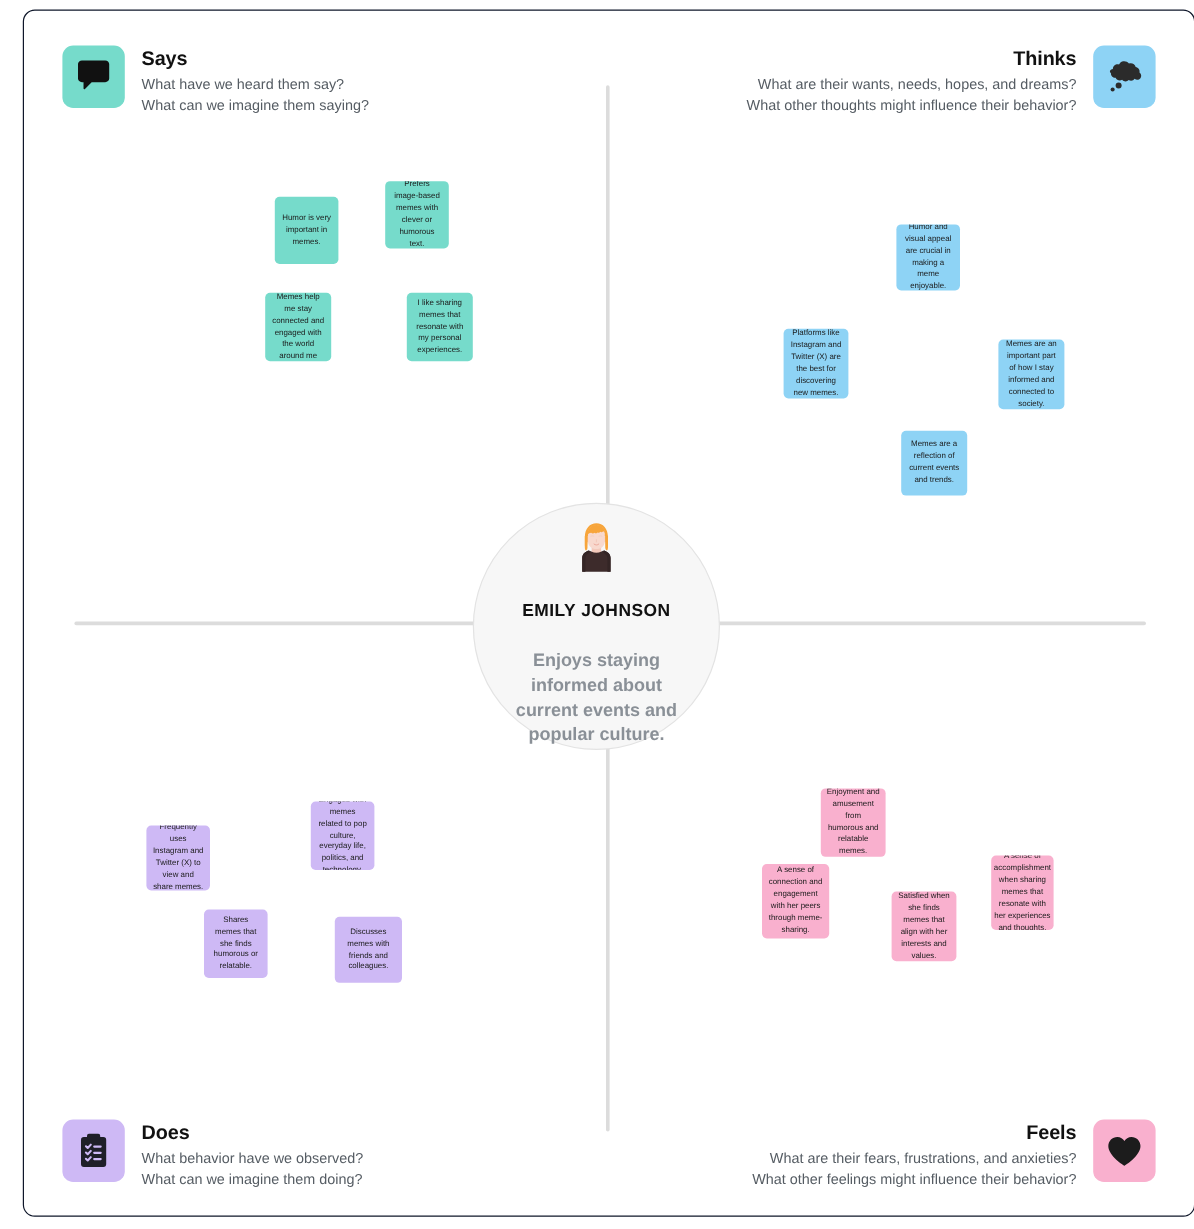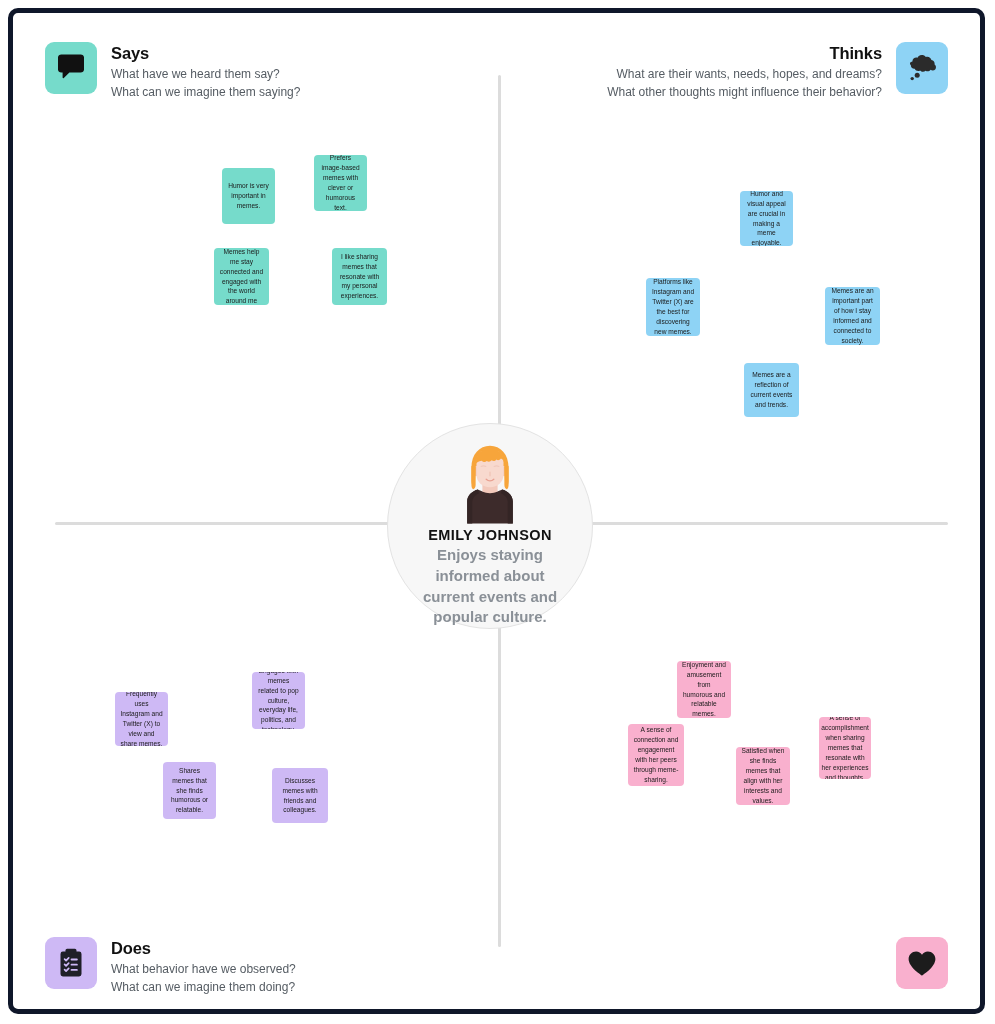--- a/index.html
+++ b/index.html
@@ -10,27 +10,27 @@
   body {
     width: 995px;
     height: 1024px;
     font-family: "Liberation Sans", sans-serif;
     -webkit-font-smoothing: antialiased;
   }
 
   
   #board {
     position: absolute;
-    left: 8px;
+    left: 19px;
     top: 8px;
     width: 977px;
     height: 1006px;
     box-sizing: border-box;
     background: #ffffff;
-    border: 5px solid #0f172a;
+    border: 1px solid #0f172a;
     border-radius: 10px;
     overflow: hidden;
   }
 
   
   .divider-v {
     position: absolute;
     left: 485px;
     top: 62px;
     width: 3px;
@@ -115,20 +115,21 @@
     height: 206px;
     border-radius: 50%;
     background: #f7f7f7;
     border: 1px solid #e3e3e3;
     box-sizing: border-box;
     display: flex;
     flex-direction: column;
     align-items: center;
     justify-content: flex-end;
     padding-top: 10px;
+    gap: 22px;
   }
   #avatar { width: 78px; height: 108px; display: block; }
   .pname {
     font-size: 14.5px;
     font-weight: bold;
     color: #111111;
     letter-spacing: 0.4px;
     margin-top: 2px;
   }
   .pdesc {
@@ -200,20 +201,25 @@
 What other thoughts might influence their behavior?</p>
     </div>
   </div>
 
   <div class="qhead right bottom">
     <div class="qicon" id="icon-feels" style="background: rgb(249, 176, 206);">
       <svg width="30" height="27" viewBox="0 0 30 27" aria-hidden="true">
         <path d="M15 25.4S1.6 17.3 1.6 8.9C1.6 4.6 5 1.4 9.1 1.4c2.6 0 4.8 1.4 5.9 3.4 1.1-2 3.3-3.4 5.9-3.4 4.1 0 7.5 3.2 7.5 7.5 0 8.4-13.4 16.5-13.4 16.5z" fill="#1c1c1c"></path>
       </svg>
     </div>
+    <div class="qtext">
+      <p class="qtitle">Feels</p>
+      <p class="qsub">What are their fears, frustrations, and anxieties?
+What other feelings might influence their behavior?</p>
+    </div>
   </div>
 
   <div id="notes-says">
       <div class="note" style="left: 209px; top: 155px; width: 53px; height: 56px; background: rgb(118, 219, 203);">Humor is very important in memes.</div>
       <div class="note" style="left: 301px; top: 142px; width: 53px; height: 56px; background: rgb(118, 219, 203);">Prefers image-based memes with clever or humorous text.</div>
       <div class="note" style="left: 201px; top: 235px; width: 55px; height: 57px; background: rgb(118, 219, 203);">Memes help me stay connected and engaged with the world around me</div>
       <div class="note" style="left: 319px; top: 235px; width: 55px; height: 57px; background: rgb(118, 219, 203);">I like sharing memes that resonate with my personal experiences.</div>
     </div>
   <div id="notes-thinks">
       <div class="note" style="left: 727px; top: 178px; width: 53px; height: 55px; background: rgb(142, 211, 245);">Humor and visual appeal are crucial in making a meme enjoyable.</div>

